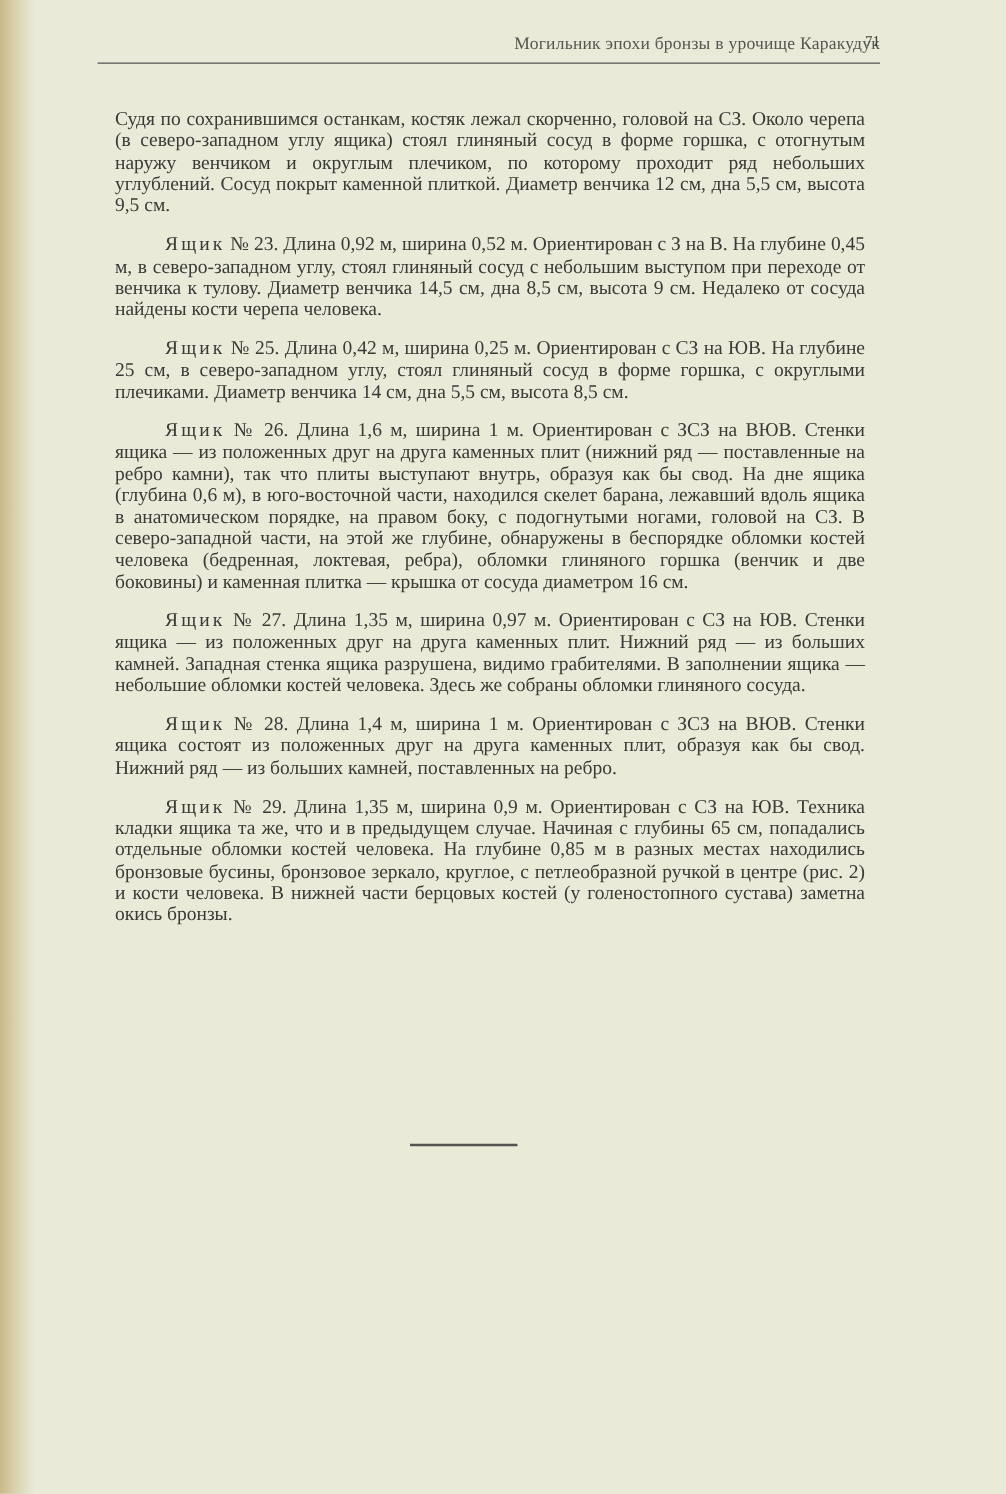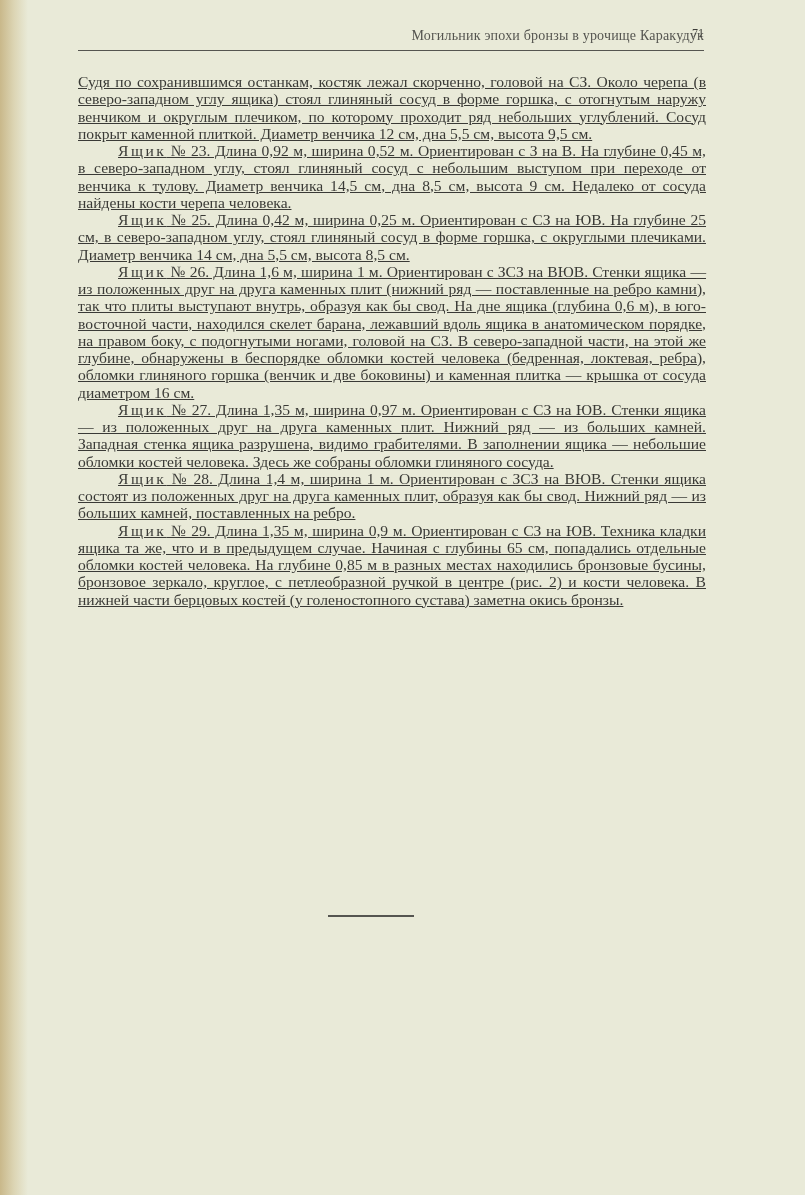--- a/index.html
+++ b/index.html
@@ -25,21 +25,21 @@
     position: absolute; right: 0; top: 4px; font-size: 12px; color: #3c3c38;
   }
   .head-rule {
     position: absolute; left: 78px; top: 50px; width: 626px; height: 1px;
     background: #555550;
   }
   .text-body {
     position: absolute; left: 78px; top: 73px; width: 628px;
     font-size: 15.6px; line-height: 17.25px; text-align: justify;
   }
-  .text-body p { margin: 0; text-indent: 0; text-decoration: underline; }
+  .text-body p { margin: 14px; text-indent: 0; }
   .text-body p.indent { text-indent: 40px; }
   .spaced { letter-spacing: 2.5px; }
   .end-rule {
     position: absolute; left: 328px; top: 915px; width: 86px; height: 2px;
     background: #555550;
   }
 </style>
 </head>
 <body>
 

